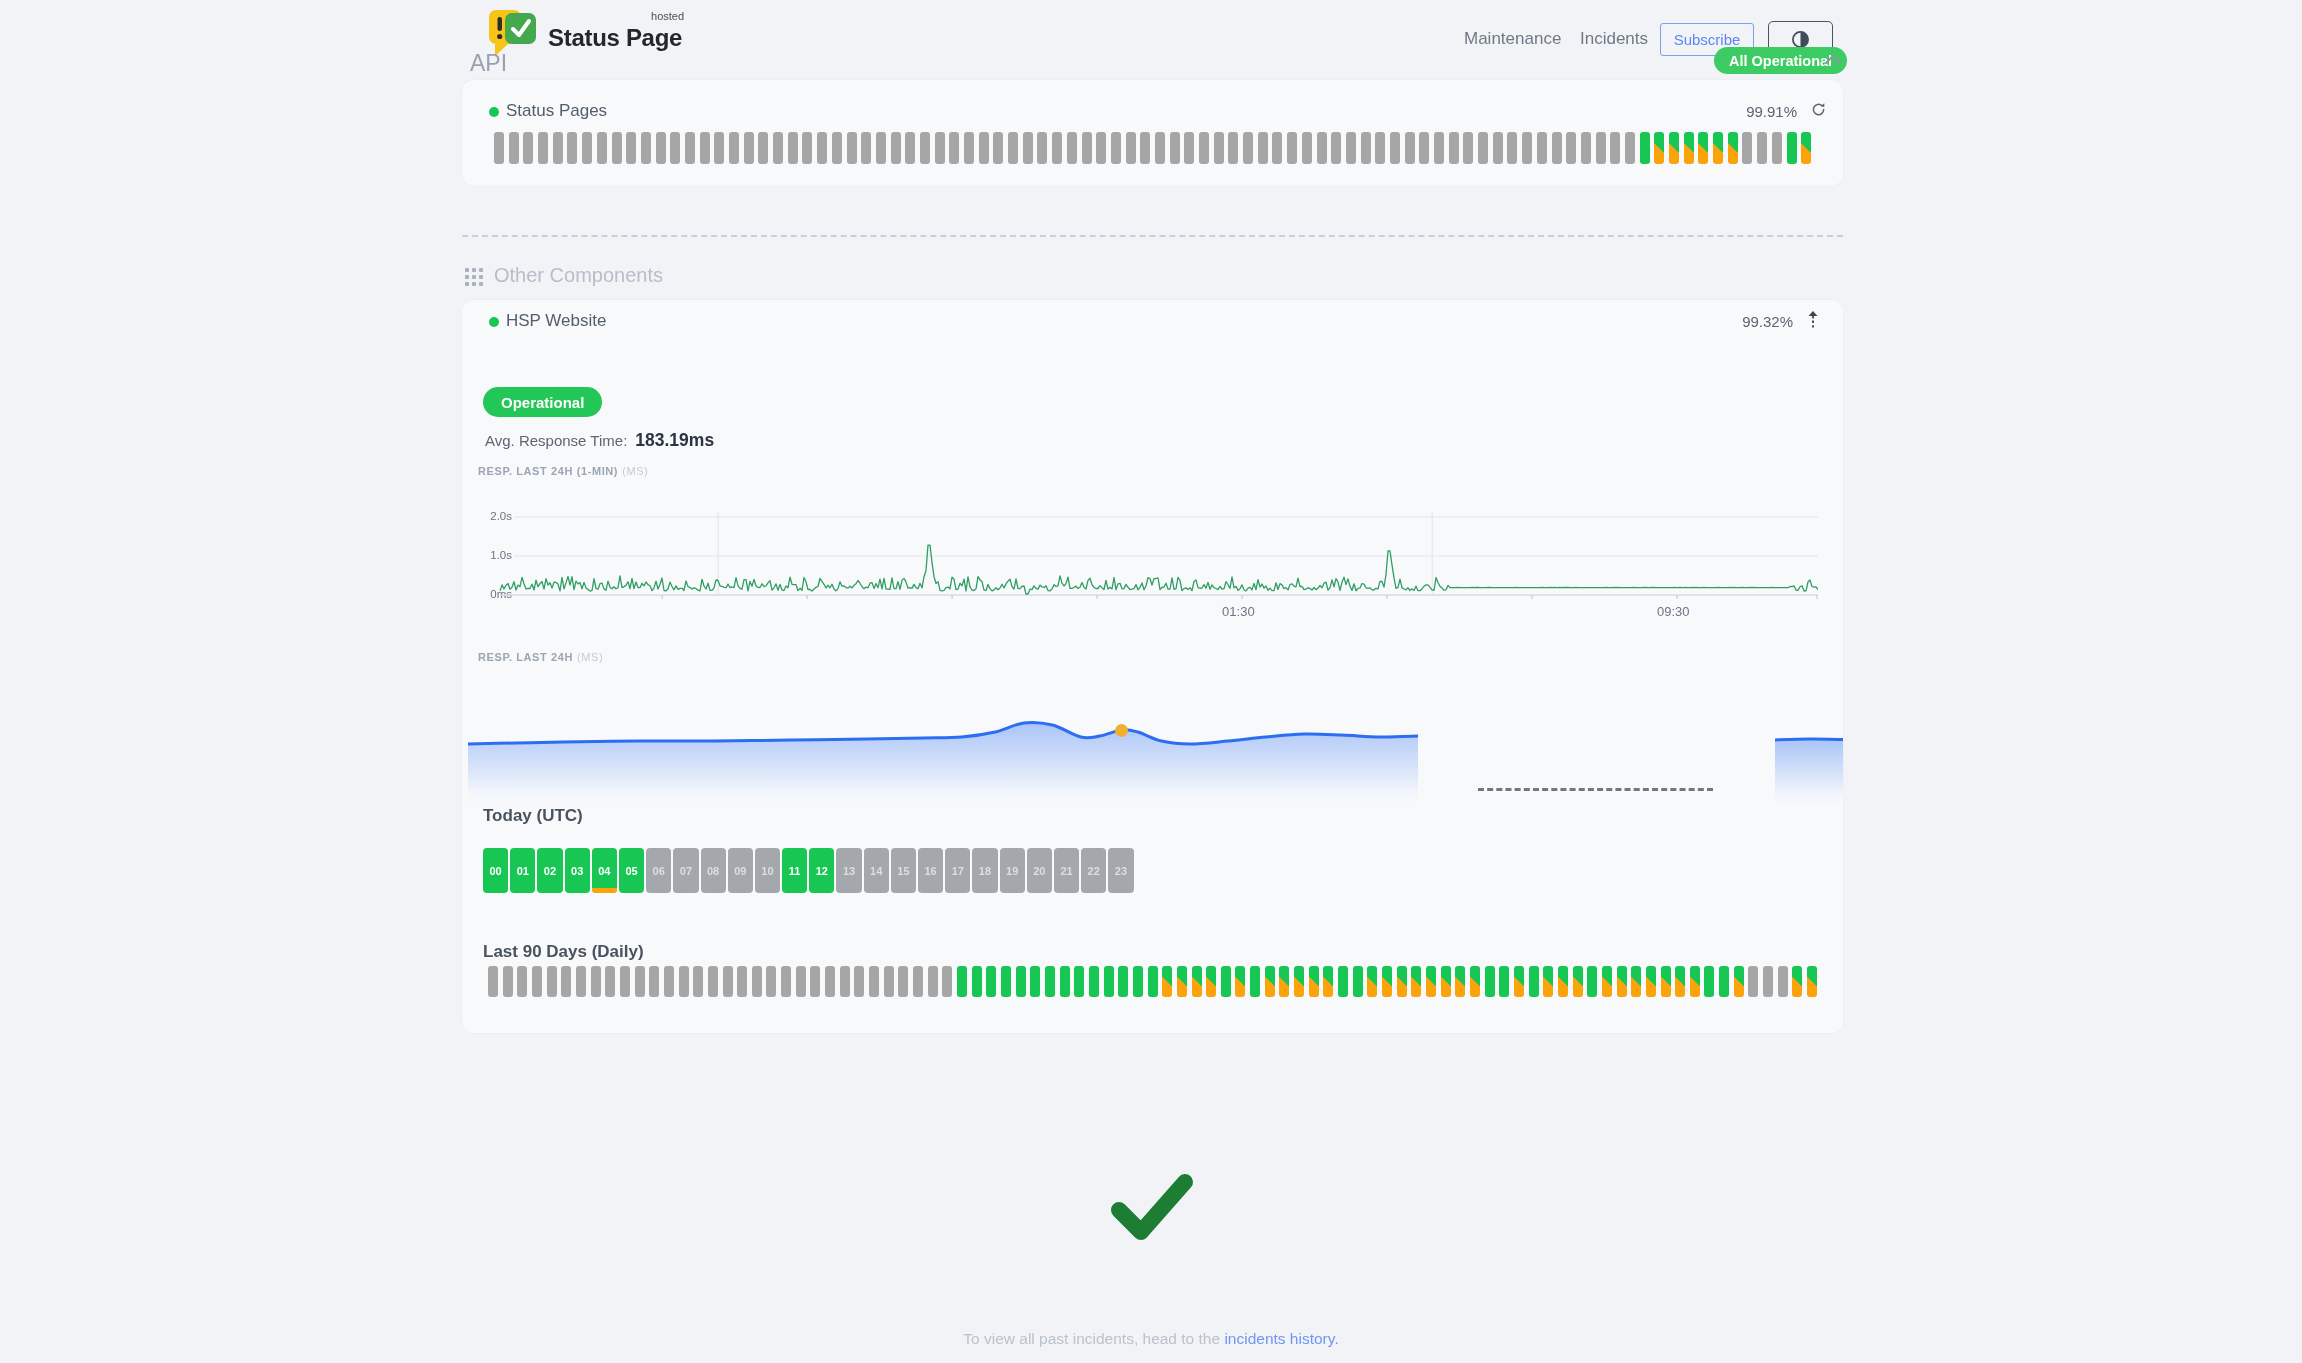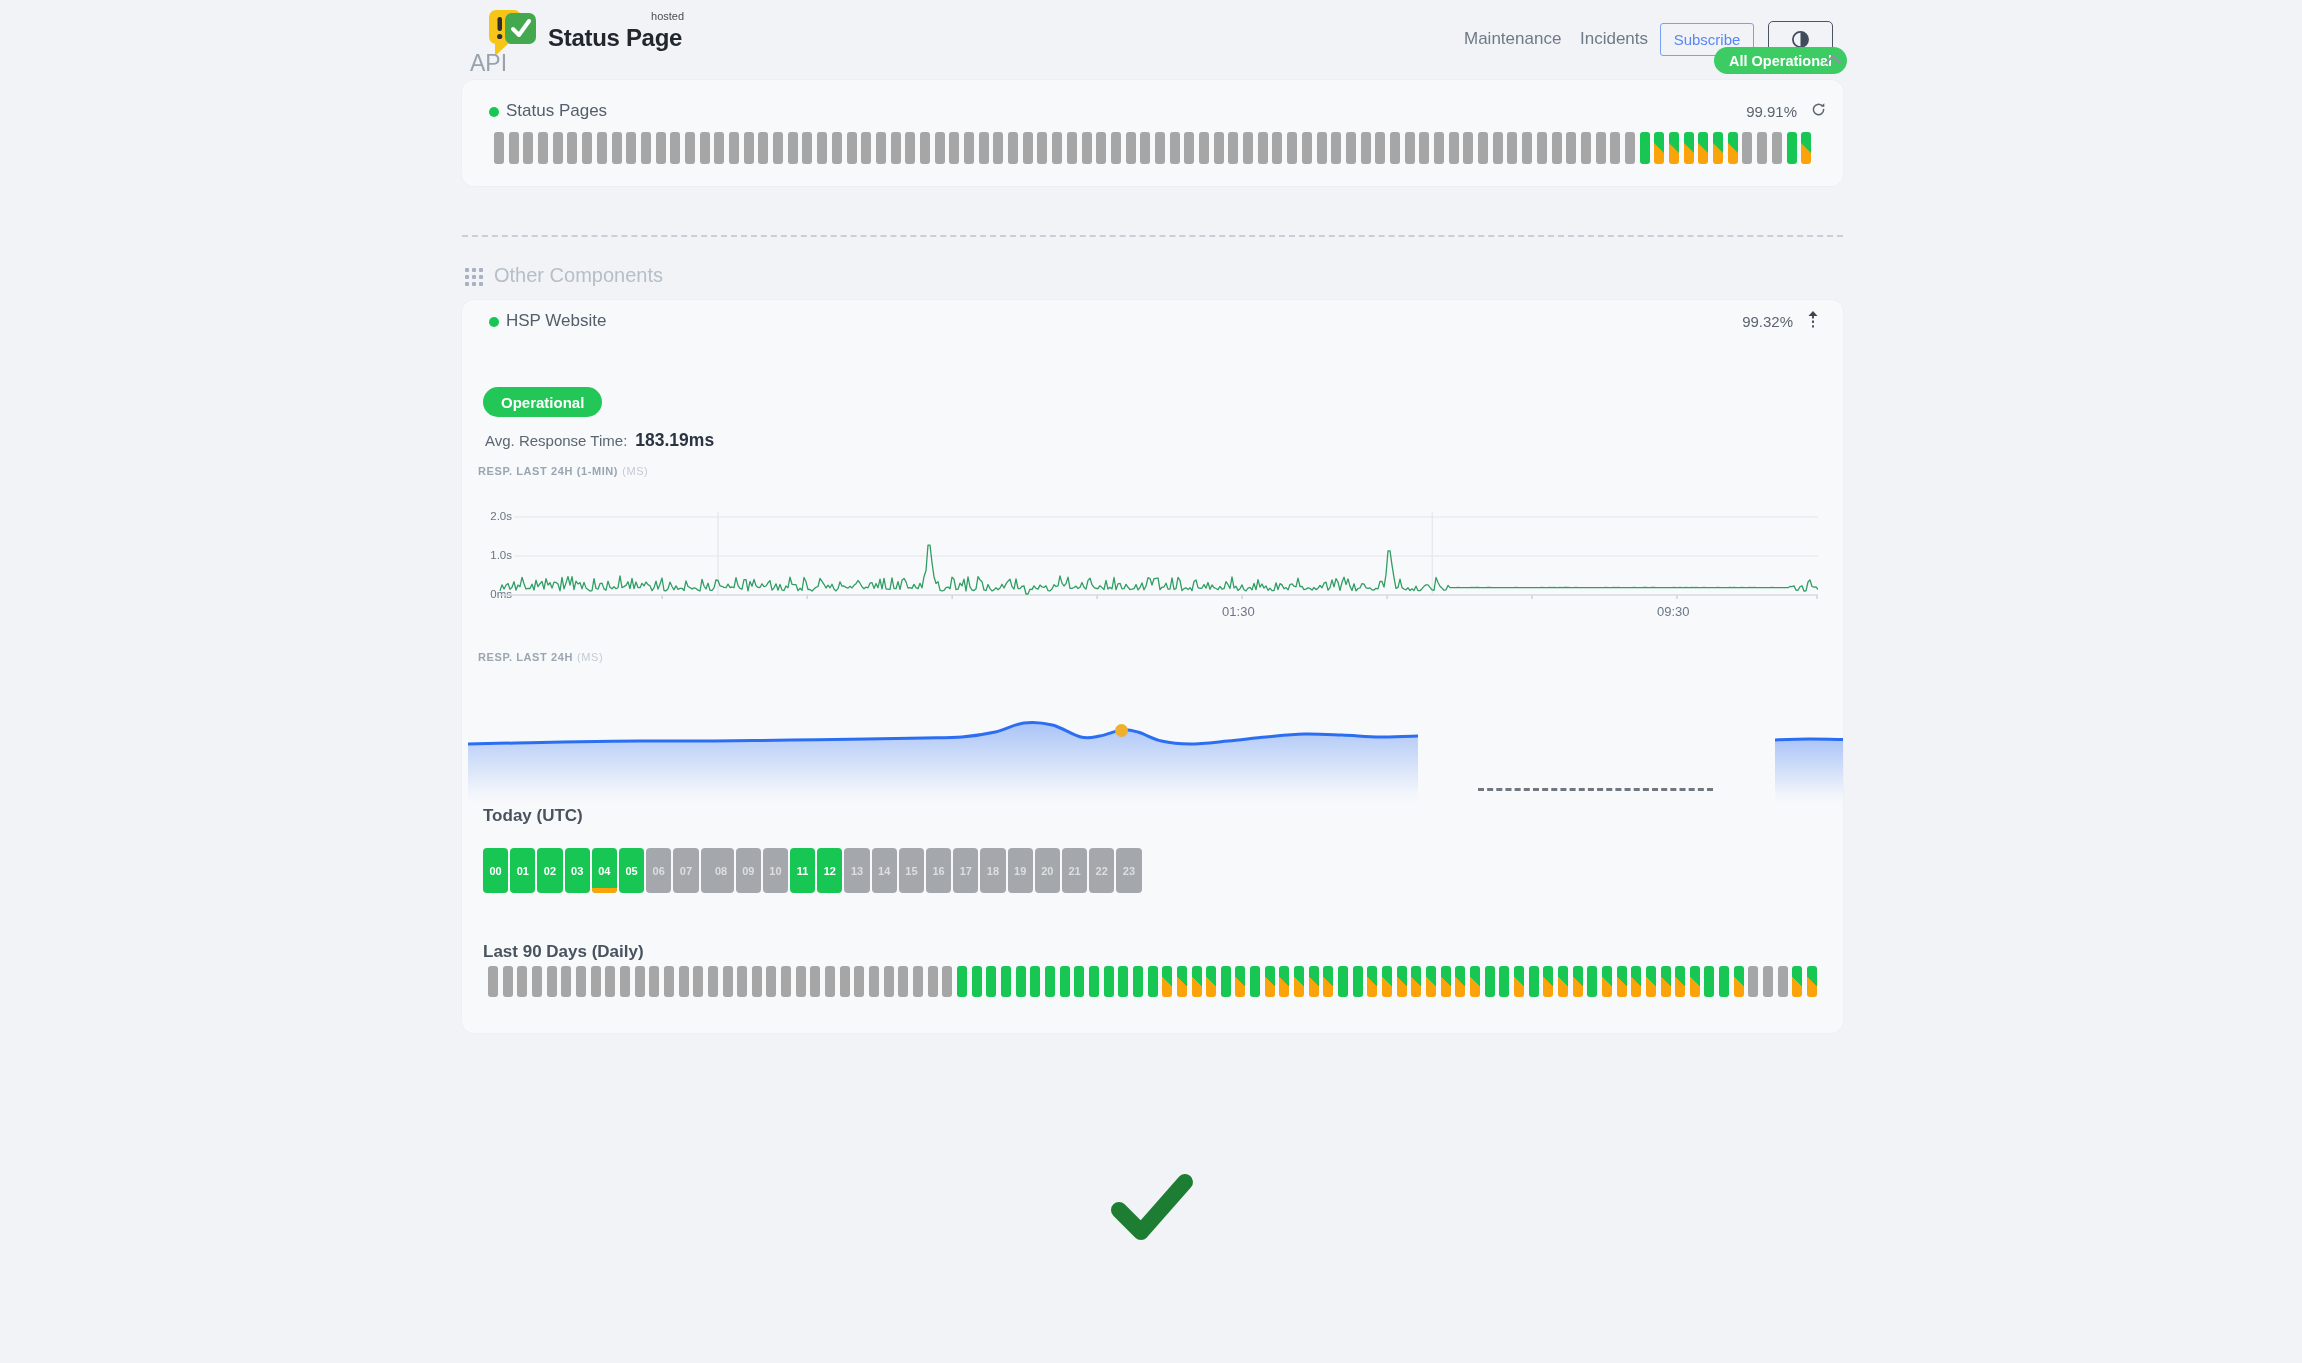--- a/index.html
+++ b/index.html
@@ -320,21 +320,21 @@
         </div>
         <div class="block block-u" style="background: rgb(23, 198, 83);">
           <span>05</span>
         </div>
         <div class="block block-e" style="background: rgb(164, 168, 172);">
           <span>06</span>
         </div>
         <div class="block block-e" style="background: rgb(164, 168, 172);">
           <span>07</span>
         </div>
-        <div class="block block-e" style="background: rgb(164, 168, 172); padding-left: 8px;">
+        <div class="block block-e" style="background: rgb(164, 168, 172);">
           <span>08</span>
         </div>
         <div class="block block-e" style="background: rgb(164, 168, 172);">
           <span>09</span>
         </div>
         <div class="block block-e" style="background: rgb(164, 168, 172);">
           <span>10</span>
         </div>
         <div class="block block-u" style="background: rgb(23, 198, 83);">
           <span>11</span>
@@ -471,13 +471,16 @@
         <div class="bar" style="background: linear-gradient(225deg, rgb(23, 198, 83) 49%, rgb(251, 163, 10) 51%);"></div>
         <div class="bar" style="background: linear-gradient(225deg, rgb(23, 198, 83) 49%, rgb(251, 163, 10) 51%);"></div>
       </div>
   </div>
 
   <div class="abs" style="left:1107px;top:1170px;">
     <svg width="90" height="76" viewBox="0 0 90 76" id="check-svg">
       <path d="M12 40 L34 62 L78 12" fill="none" stroke-width="16" stroke-linecap="round" stroke-linejoin="round" stroke="#1d7d33"></path>
     </svg>
   </div>
+  <div class="abs noinc-sub" style="left:0;top:1330px;width:2302px;">
+    <span>To view all past incidents, head to the </span><span class="noinc-link" id="inc-link" style="color: rgb(111, 150, 243);">incidents history</span><span id="inc-suffix" style="color: rgb(111, 150, 243);">.</span>
+  </div>
 </div>
 
 </body></html>

